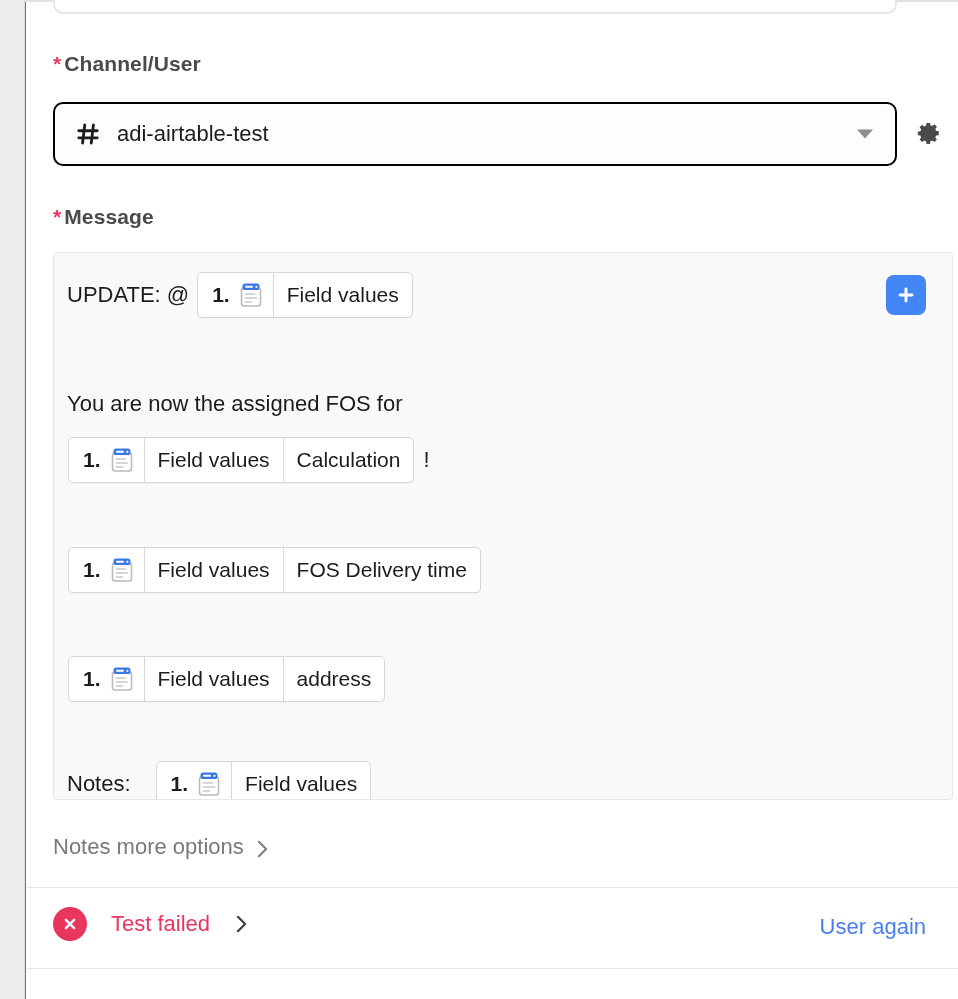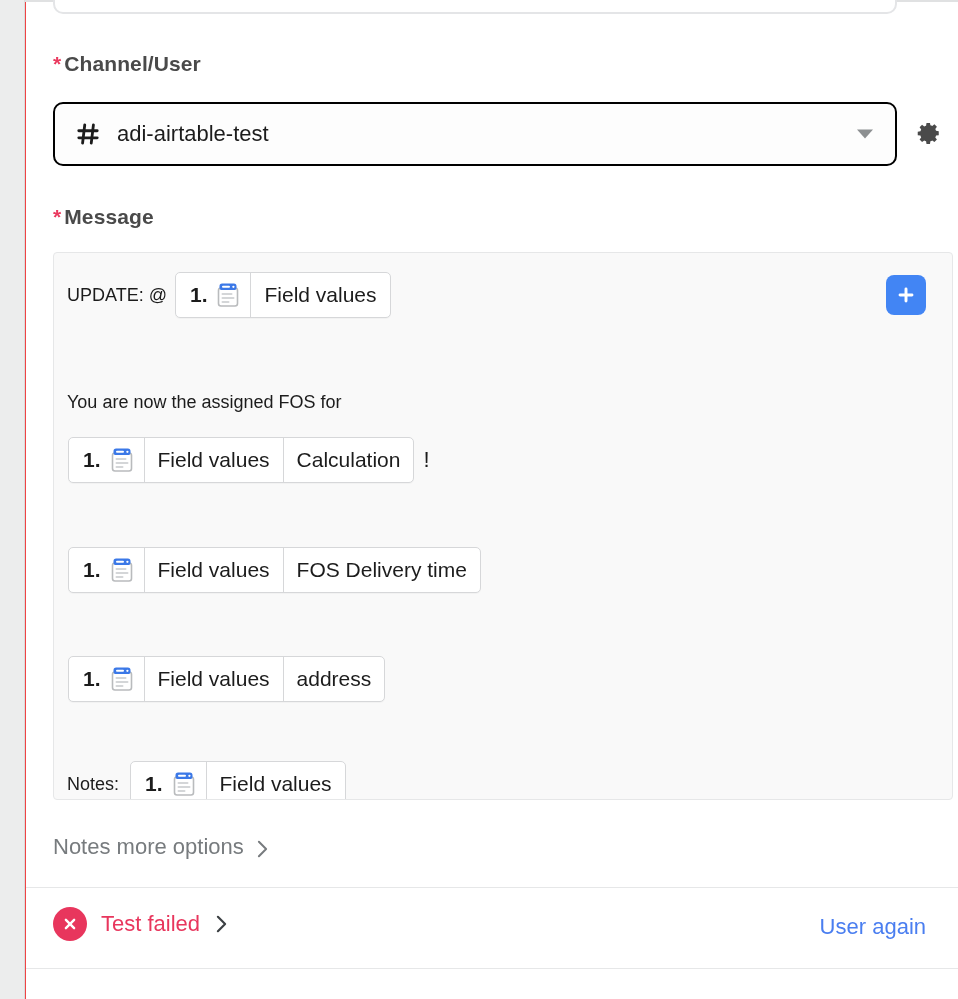--- a/index.html
+++ b/index.html
@@ -126,21 +126,21 @@
     width: 900px;
   }
 
   .msg-line {
     position: absolute;
     display: flex;
     align-items: center;
     white-space: nowrap;
   }
   .msg-text {
-    font-size: 18px;
+    font-size: 22px;
     color: #1c1c1c;
     line-height: 1;
   }
   .msg-text.small-gap { margin-right: 8px; }
   .bang {
     font-size: 22px;
     color: #1c1c1c;
     margin-left: 9px;
   }
 
@@ -217,21 +217,21 @@
     position: absolute;
     left: 0; top: 966px;
     width: 932px; height: 1px;
     background: #e6e7e8;
   }
   .test-status {
     position: absolute;
     left: 27px; top: 905px;
     display: flex;
     align-items: center;
-    gap: 14px;
+    gap: 24px;
   }
   .x-circle {
     width: 34px; height: 34px;
     border-radius: 50%;
     background: #e8365d;
     display: flex;
     align-items: center;
     justify-content: center;
     flex: none;
   }
@@ -385,21 +385,21 @@
                   <circle cx="17.4" cy="4.8" r="1.15" fill="#ffffff"></circle>
                 </svg>
               </span>
             </span>
             <span class="token-seg">Field values</span>
             <span class="token-seg">address</span>
           </span>
         </div>
 
         <div class="msg-line" style="left:13px; top:508px;">
-          <span class="msg-text" style="margin-right:11px;">Notes:</span>
+          <span class="msg-text" style="margin-right:25px;">Notes:</span>
           <span class="token">
             <span class="token-seg idx">
               <span class="token-idx-num">1.</span>
               <span class="rec-icon">
                 <svg viewBox="0 0 24 26" width="24" height="26">
                   <rect x="2.5" y="6" width="19" height="18" rx="2.5" fill="#fff" stroke="#b9bbbd" stroke-width="1.6"></rect>
                   <rect x="5.5" y="11" width="11" height="2.1" rx="1" fill="#d4d6d8"></rect>
                   <rect x="5.5" y="15" width="13" height="2.1" rx="1" fill="#d4d6d8"></rect>
                   <rect x="5.5" y="19" width="8" height="2.1" rx="1" fill="#d4d6d8"></rect>
                   <rect x="3.5" y="1.5" width="17" height="6.5" rx="2.6" fill="#3b78e7"></rect>

